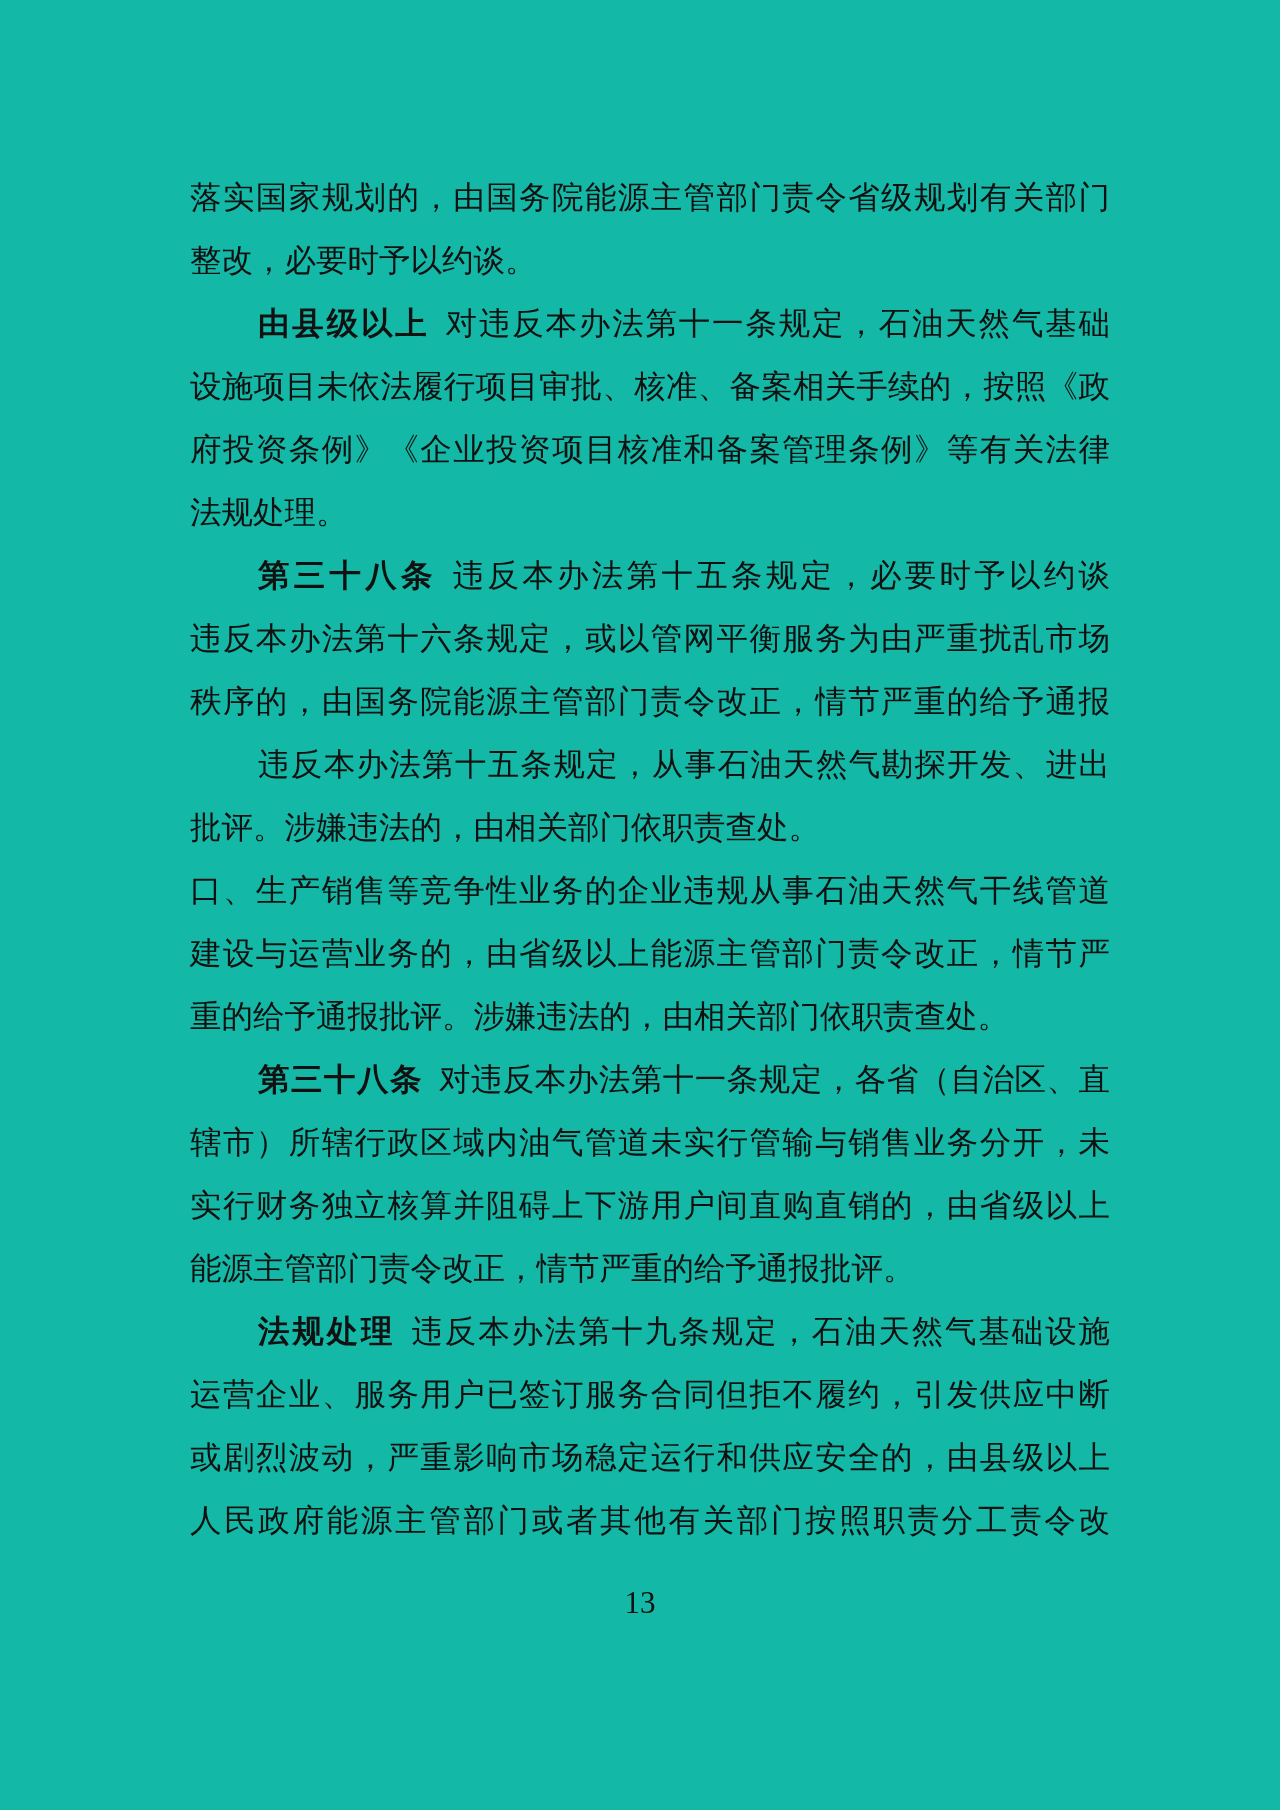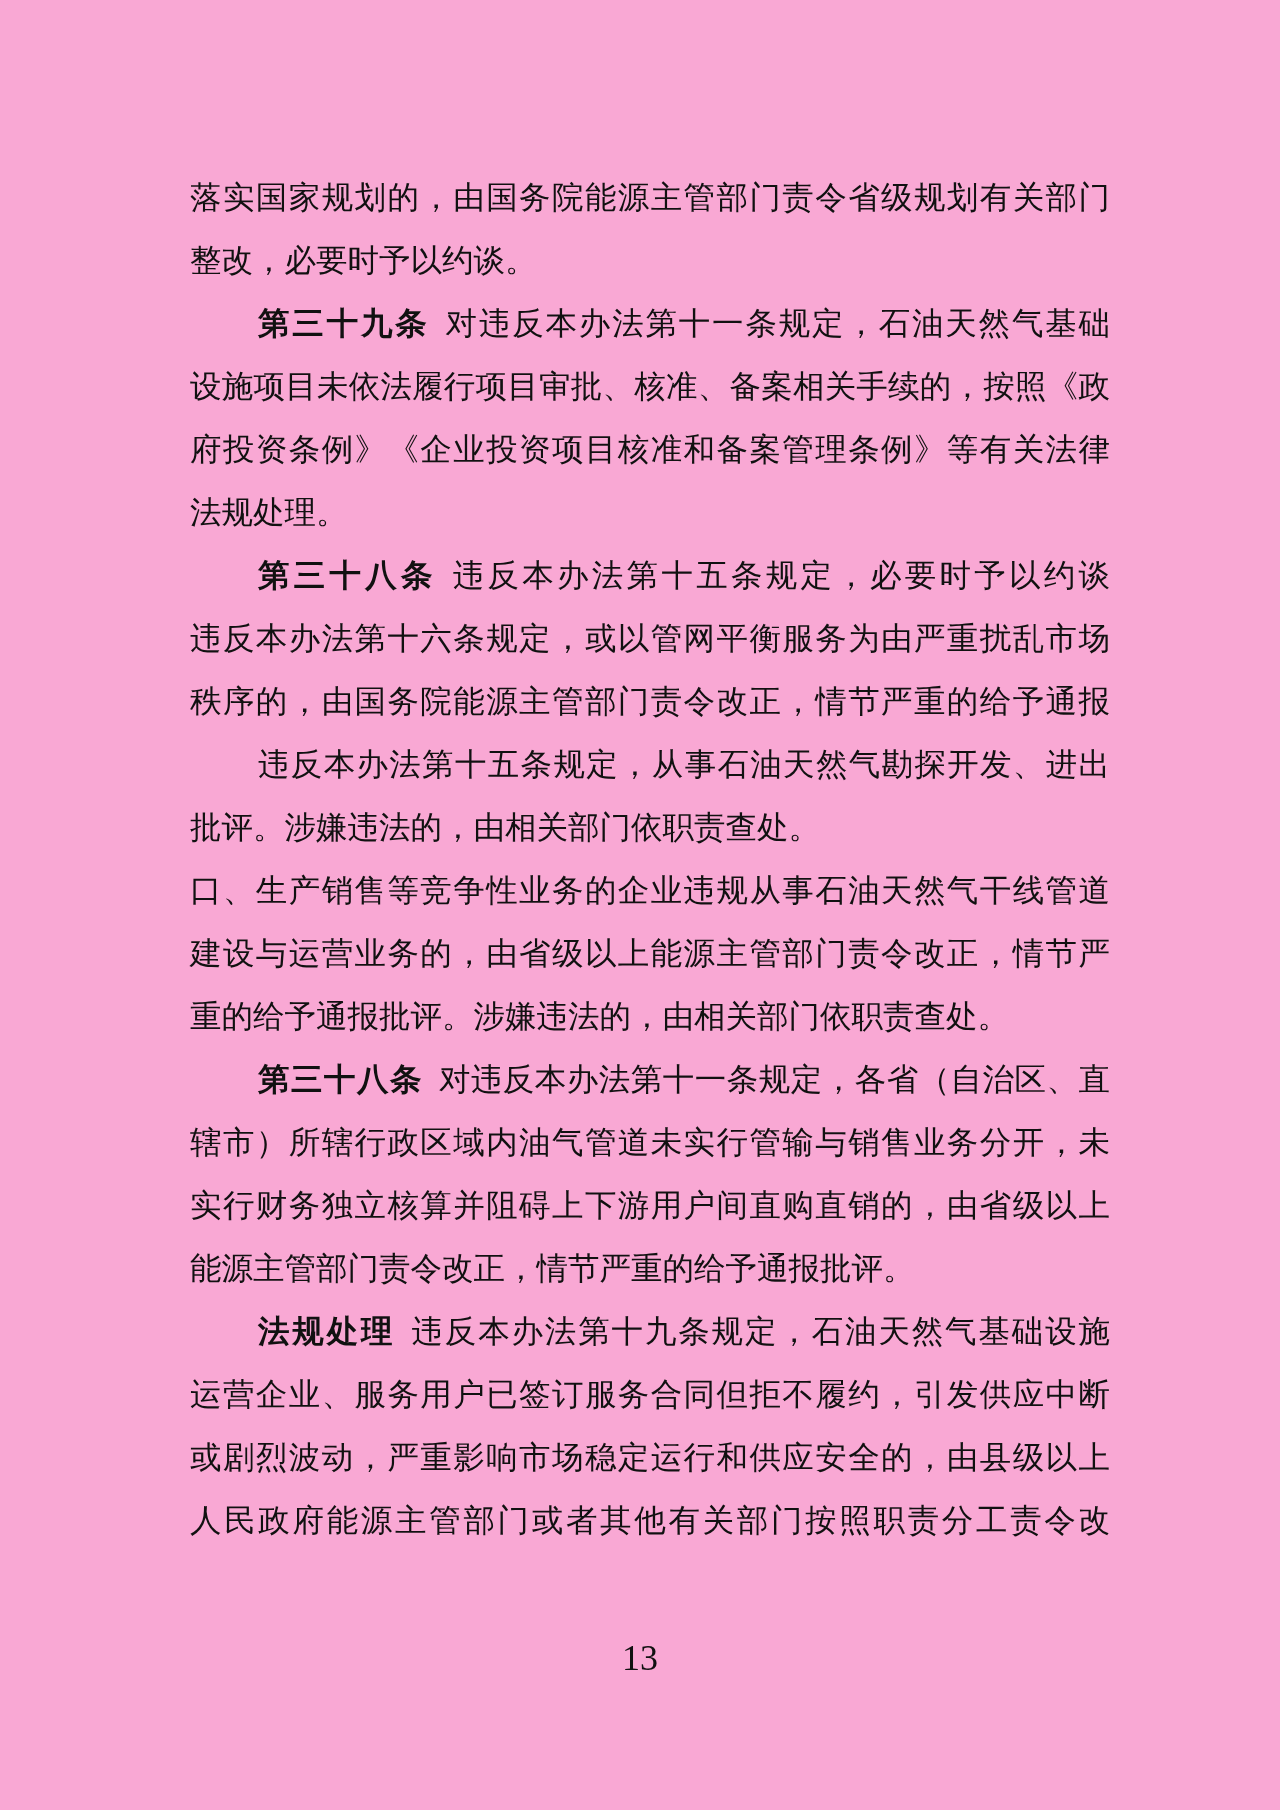--- a/index.html
+++ b/index.html
@@ -4,21 +4,21 @@
 <style>
   html, body {
     margin: 0;
     padding: 0;
     background: #ffffff;
   }
   .page {
     position: relative;
     width: 1280px;
     height: 1810px;
-    background: #f9a8d4;
+    background: #14b8a6;
     overflow: hidden;
     font-family: "Liberation Serif", "DejaVu Serif", serif;
     color: #111111;
   }
   .doc-body {
     position: absolute;
     left: 190px;
     top: 166px;
     width: 920px;
   }
@@ -43,38 +43,38 @@
     width: 852px;
   }
   .head {
     font-weight: bold;
     margin-right: 16px;
     letter-spacing: 1px;
   }
   .pageno {
     position: absolute;
     left: 0;
-    top: 1640px;
+    top: 1585px;
     width: 100%;
     height: 36px;
     line-height: 36px;
     text-align: center;
-    font-size: 36px;
+    font-size: 31px;
     color: #111111;
     font-family: "Liberation Serif", "DejaVu Serif", serif;
   }
 </style>
 </head>
 <body>
 
 <div class="page">
   <div class="doc-body" id="doc-body">
       <div class="line j"><span>落实国家规划的，由国务院能源主管部门责令省级规划有关部门</span></div>
       <div class="line"><span>整改，必要时予以约谈。</span></div>
-      <div class="line j ind"><span class="head">第三十九条</span><span>对违反本办法第十一条规定，石油天然气基础</span></div>
+      <div class="line j ind"><span class="head">由县级以上</span><span>对违反本办法第十一条规定，石油天然气基础</span></div>
       <div class="line j"><span>设施项目未依法履行项目审批、核准、备案相关手续的，按照《政</span></div>
       <div class="line j"><span>府投资条例》《企业投资项目核准和备案管理条例》等有关法律</span></div>
       <div class="line"><span>法规处理。</span></div>
       <div class="line j ind"><span class="head">第三十八条</span><span>违反本办法第十五条规定，必要时予以约谈</span></div>
       <div class="line j"><span>违反本办法第十六条规定，或以管网平衡服务为由严重扰乱市场</span></div>
       <div class="line j"><span>秩序的，由国务院能源主管部门责令改正，情节严重的给予通报</span></div>
       <div class="line j ind"><span>违反本办法第十五条规定，从事石油天然气勘探开发、进出</span></div>
       <div class="line"><span>批评。涉嫌违法的，由相关部门依职责查处。</span></div>
       <div class="line j"><span>口、生产销售等竞争性业务的企业违规从事石油天然气干线管道</span></div>
       <div class="line j"><span>建设与运营业务的，由省级以上能源主管部门责令改正，情节严</span></div>

